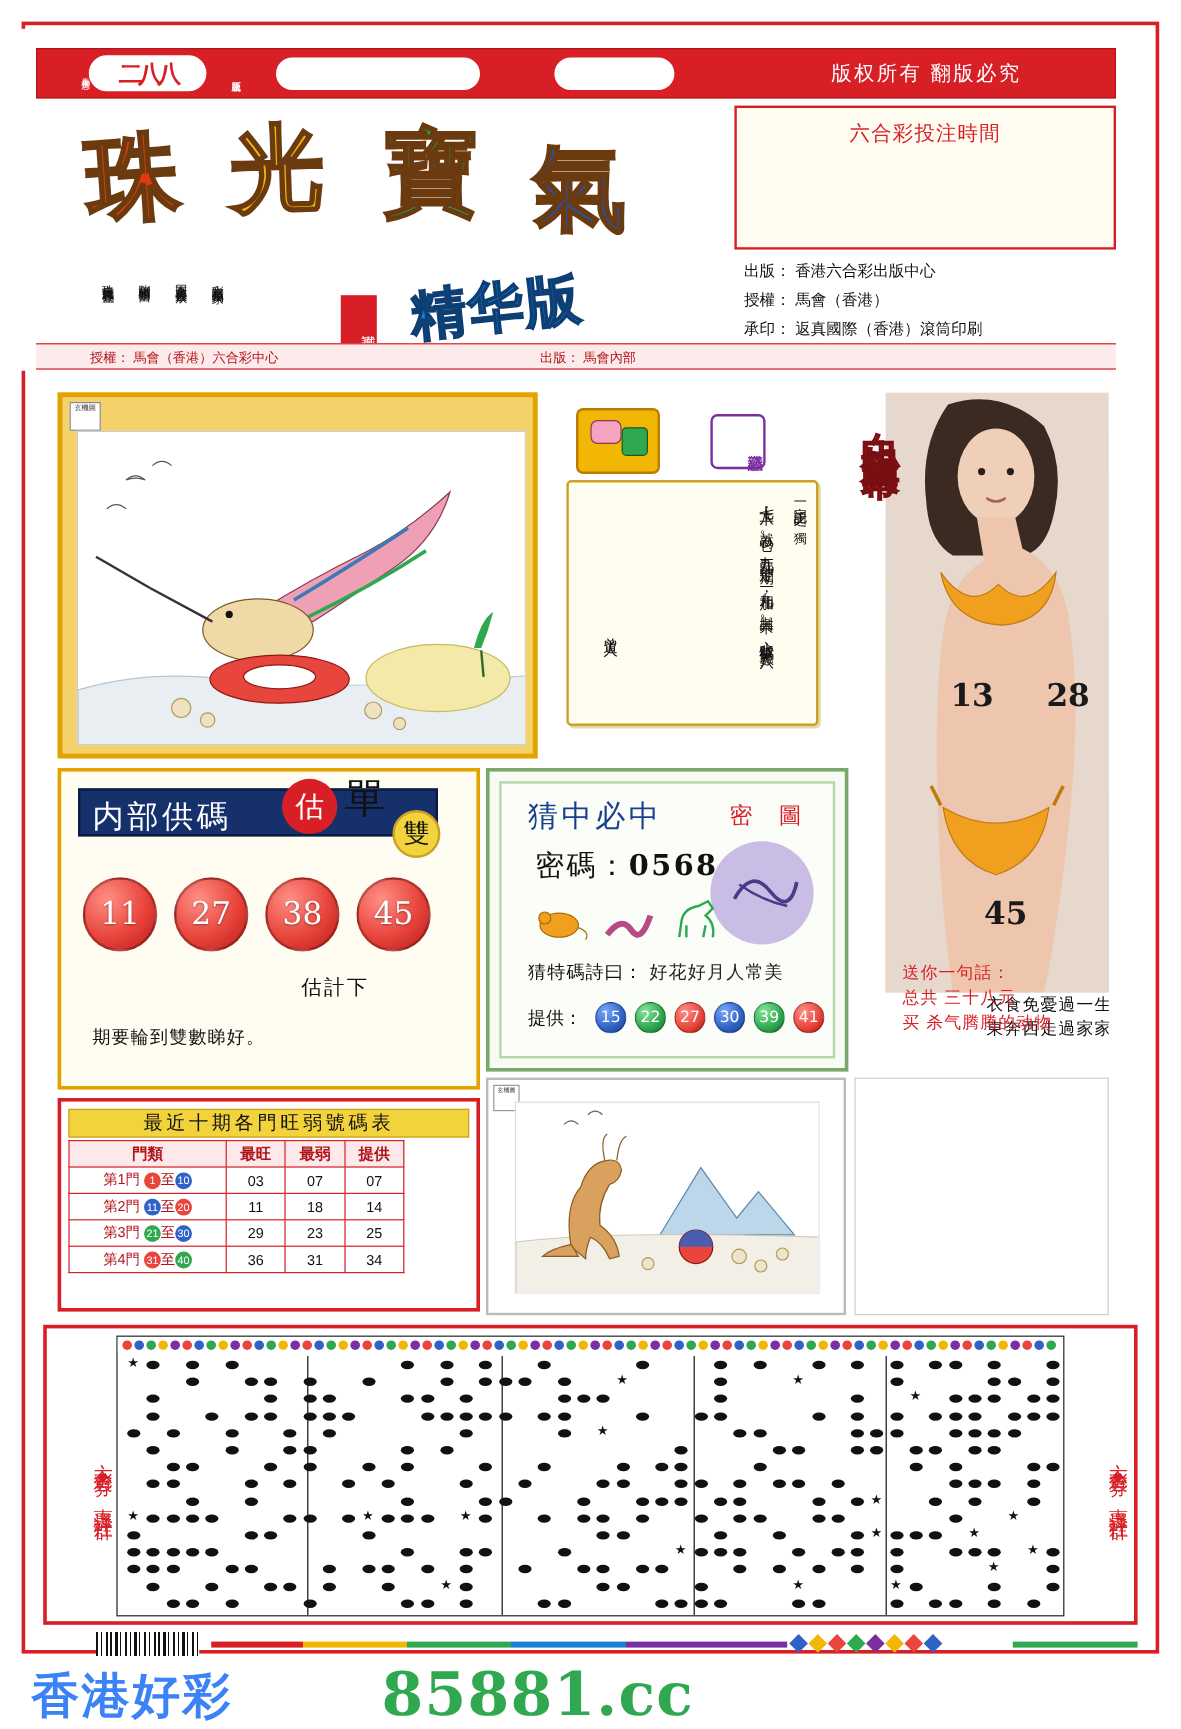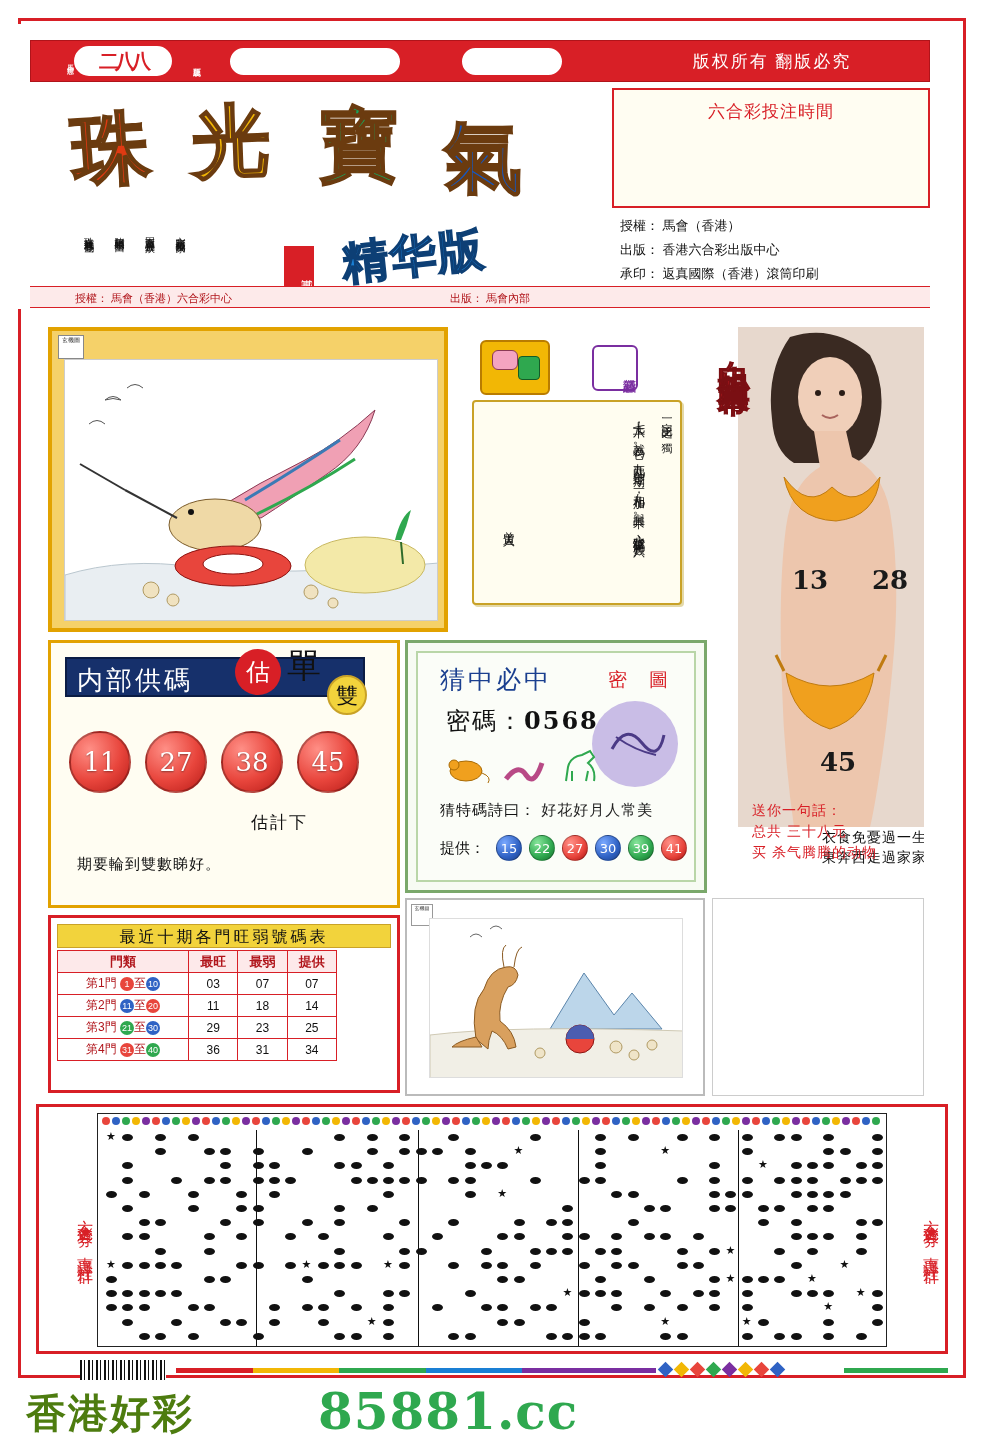--- a/index.html
+++ b/index.html
@@ -331,21 +331,21 @@
     background: linear-gradient(90deg,#d81f26 0 16%, #f2b705 16% 34%, #2fa84f 34% 52%, #1a7fd4 52% 72%, #7a2ea0 72% 100%);
   }
   .deco-diamonds { position:absolute; left:660px; top:1362px; width:180px; height:16px; }
   .deco-diamonds i { position:absolute; top:2px; width:11px; height:11px; transform:rotate(45deg); }
   .deco-right-bar { position:absolute; left:844px; top:1368px; width:104px; height:5px; background:#2fa84f; }
   .footer-text {
     position:absolute; left:18px; top:1382px; width:948px; height:52px;
   }
   .footer-cn {
     position:absolute; left:8px; top:4px; font-family:"DejaVu Serif", serif;
-    font-size:40px; font-weight:bold; color:#4d7c0f; letter-spacing:2px;
+    font-size:40px; font-weight:bold; color:#3b82f6; letter-spacing:2px;
   }
   .footer-url {
     position:absolute; left:300px; top:0px; font-family:"DejaVu Serif", serif;
     font-size:50px; font-weight:bold; color:#2fa84f; letter-spacing:1px;
   }
 </style>
 </head>
 <body>
 
 <div class="page">
@@ -376,22 +376,22 @@
       <div class="col">因貪至普鼎米炊</div>
       <div class="col">六彩賭鬼福萬家</div>
     </div>
     <div class="seal">誠真</div>
 
     <div class="hdr-right-box">
       <div class="line">六合彩投注時間</div>
     </div>
 
     <div class="hdr-pub">
+      <div>出版： 香港六合彩出版中心</div>
       <div>授權： 馬會（香港）</div>
-      <div>出版： 香港六合彩出版中心</div>
       <div>承印： 返真國際（香港）滾筒印刷</div>
     </div>
 
     <div class="hdr-bottombar">
       <span class="left">授權：  馬會（香港）六合彩中心</span>
       <span class="right">出版： 馬會內部</span>
     </div>
   </div>
 
   <div class="bird-box">

